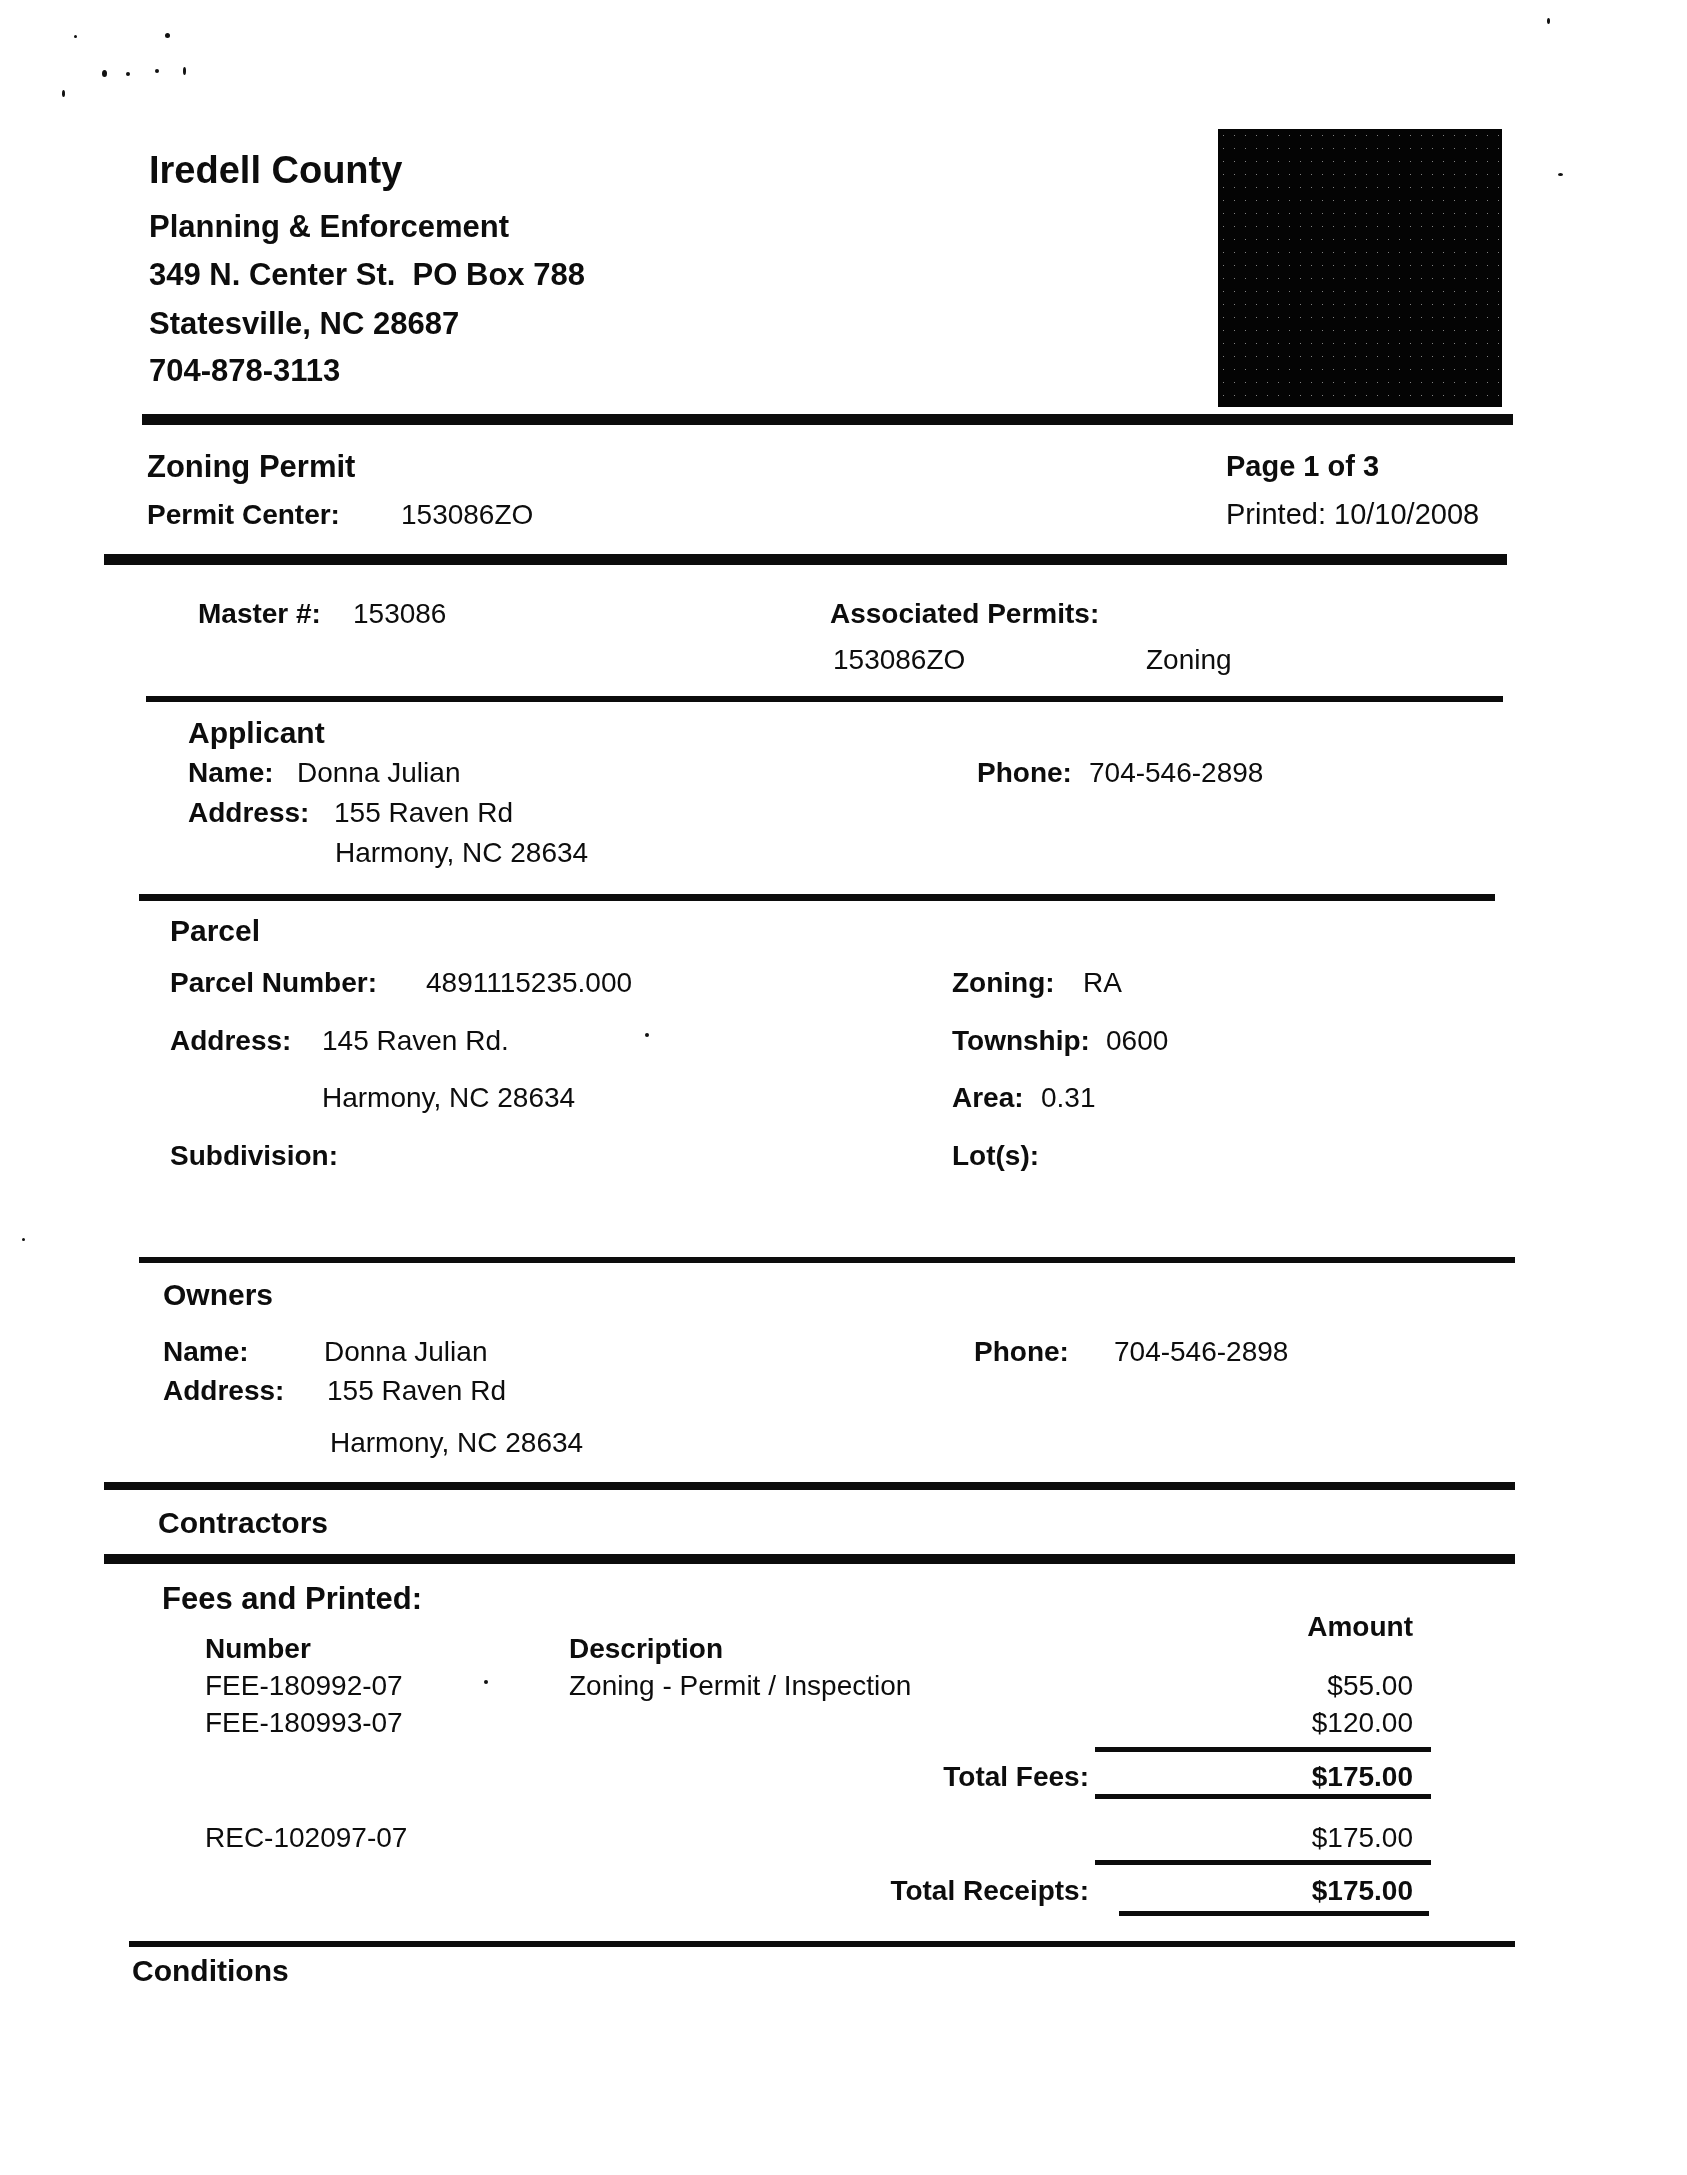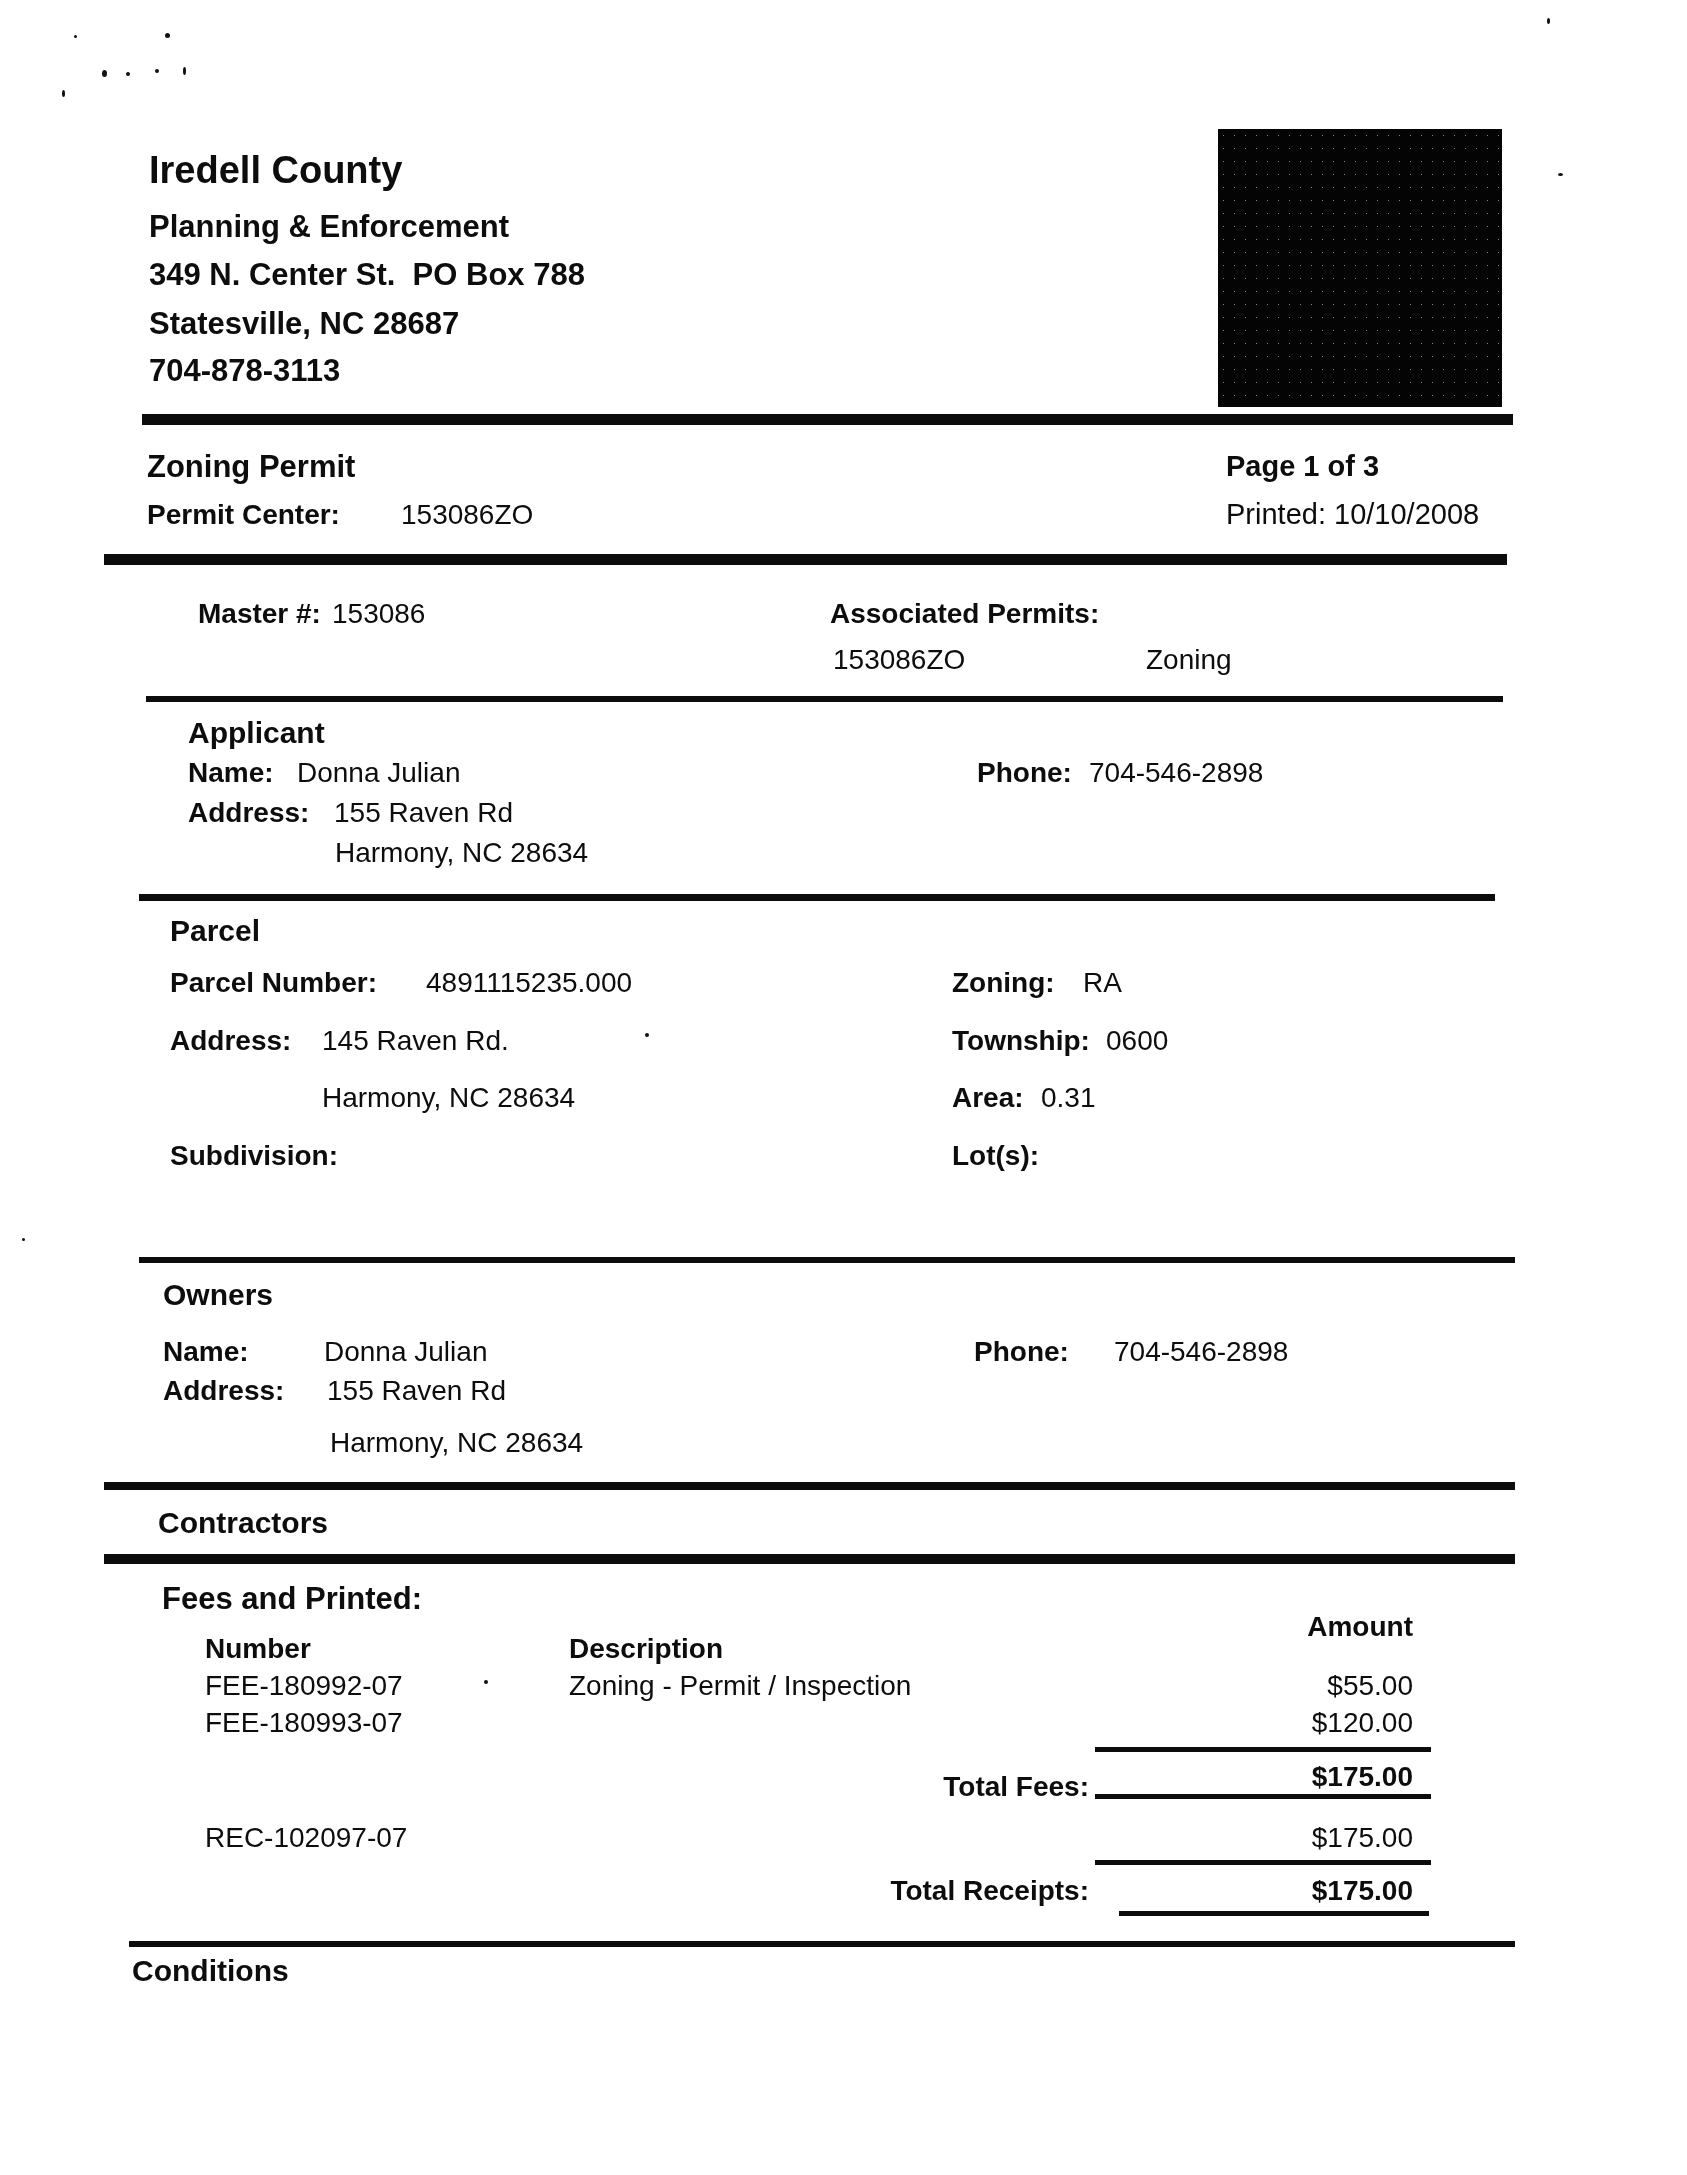--- a/index.html
+++ b/index.html
@@ -56,21 +56,21 @@
 
   <div class="t lh" style="left:147px;top:450px;">Zoning Permit</div>
   <div class="t b" style="left:147px;top:500px;">Permit Center:</div>
   <div class="t" style="left:401px;top:500px;">153086ZO</div>
   <div class="t" style="left:1226px;top:451px;font-size:29px;font-weight:bold;">Page 1 of 3</div>
   <div class="t" style="left:1226px;top:499px;font-size:29px;"><span>Printed:</span> <span>10/10/2008</span></div>
 
   <div class="hr" style="left:104px;top:554px;width:1403px;height:11px;"></div>
 
   <div class="t b" style="left:198px;top:599px;">Master #:</div>
-  <div class="t" style="left:332px;top:599px;">153086</div>
+  <div class="t" style="left:353px;top:599px;">153086</div>
   <div class="t b" style="left:830px;top:599px;">Associated Permits:</div>
   <div class="t" style="left:833px;top:645px;">153086ZO</div>
   <div class="t" style="left:1146px;top:645px;">Zoning</div>
 
   <div class="hr" style="left:146px;top:696px;width:1357px;height:6px;"></div>
 
   <div class="t h" style="left:188px;top:716px;">Applicant</div>
   <div class="t b" style="left:188px;top:758px;">Name:</div>
   <div class="t" style="left:297px;top:758px;">Donna Julian</div>
   <div class="t b" style="left:977px;top:758px;">Phone:</div>
@@ -119,21 +119,21 @@
   <div class="t b" style="left:569px;top:1634px;">Description</div>
 
   <div class="t" style="left:205px;top:1671px;">FEE-180992-07</div>
   <div class="t" style="left:569px;top:1671px;">Zoning - Permit / Inspection</div>
   <div class="t ra" style="left:1188px;top:1671px;width:225px;">$55.00</div>
 
   <div class="t" style="left:205px;top:1708px;">FEE-180993-07</div>
   <div class="t ra" style="left:1188px;top:1708px;width:225px;">$120.00</div>
 
   <div class="hr" style="left:1095px;top:1747px;width:336px;height:5px;"></div>
-  <div class="t b ra" style="left:693px;top:1762px;width:396px;margin-top:10px;">Total Fees:</div>
+  <div class="t b ra" style="left:693px;top:1762px;width:396px;">Total Fees:</div>
   <div class="t b ra" style="left:1188px;top:1762px;width:225px;">$175.00</div>
   <div class="hr" style="left:1095px;top:1794px;width:336px;height:5px;"></div>
 
   <div class="t" style="left:205px;top:1823px;">REC-102097-07</div>
   <div class="t ra" style="left:1188px;top:1823px;width:225px;">$175.00</div>
 
   <div class="hr" style="left:1095px;top:1860px;width:336px;height:5px;"></div>
   <div class="t b ra" style="left:693px;top:1876px;width:396px;">Total Receipts:</div>
   <div class="t b ra" style="left:1188px;top:1876px;width:225px;">$175.00</div>
   <div class="hr" style="left:1119px;top:1911px;width:310px;height:5px;"></div>

